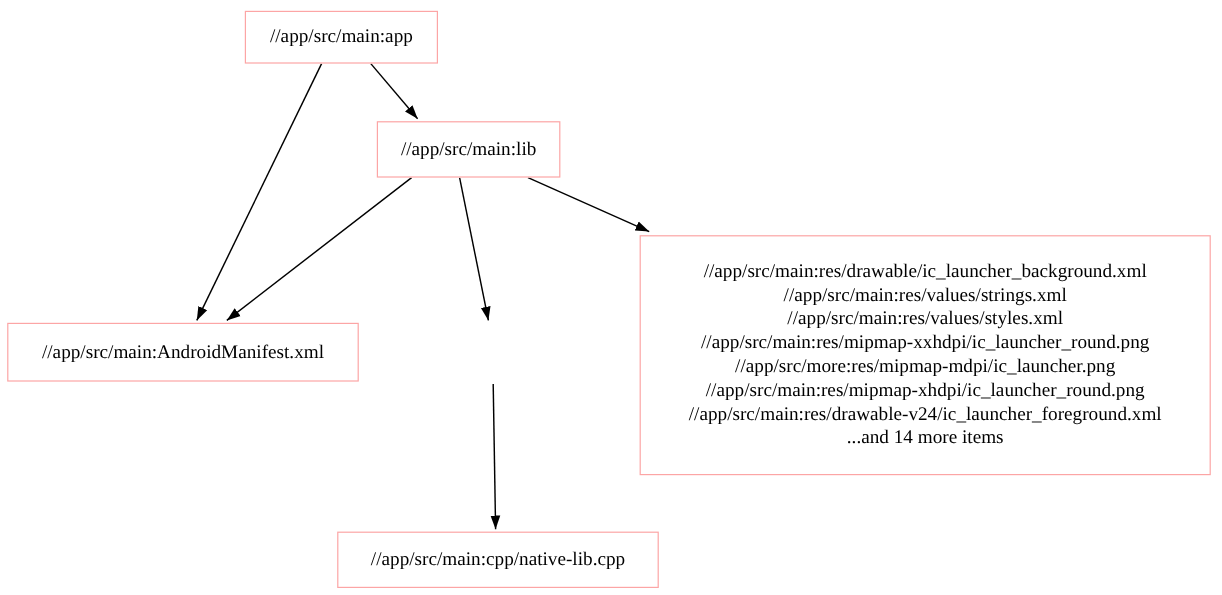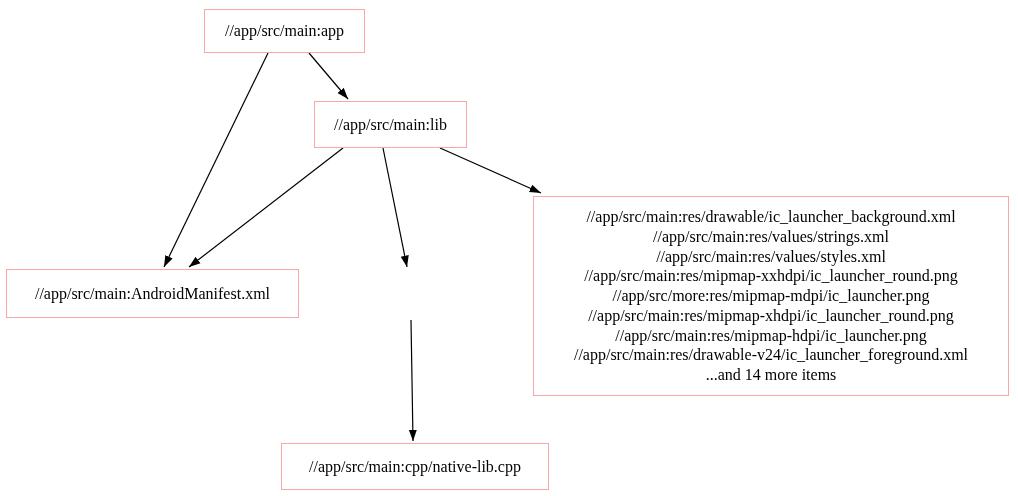--- a/index.html
+++ b/index.html
@@ -80,20 +80,19 @@
   <div class="node" id="node-manifest">//app/src/main:AndroidManifest.xml</div>
 
 
   <div class="node multiline" id="node-res-files">
     <div>//app/src/main:res/drawable/ic_launcher_background.xml</div>
     <div>//app/src/main:res/values/strings.xml</div>
     <div>//app/src/main:res/values/styles.xml</div>
     <div>//app/src/main:res/mipmap-xxhdpi/ic_launcher_round.png</div>
     <div>//app/src/more:res/mipmap-mdpi/ic_launcher.png</div>
     <div>//app/src/main:res/mipmap-xhdpi/ic_launcher_round.png</div>
-    <div>//app/src/main:res/mipmap-hdpi/ic_launcher.png</div>
     <div>//app/src/main:res/drawable-v24/ic_launcher_foreground.xml</div>
     <div>...and 14 more items</div>
   </div>
 
   <div class="node" id="node-native-lib-cpp">//app/src/main:cpp/native-lib.cpp</div>
 
 </div>
 
 </body></html>

